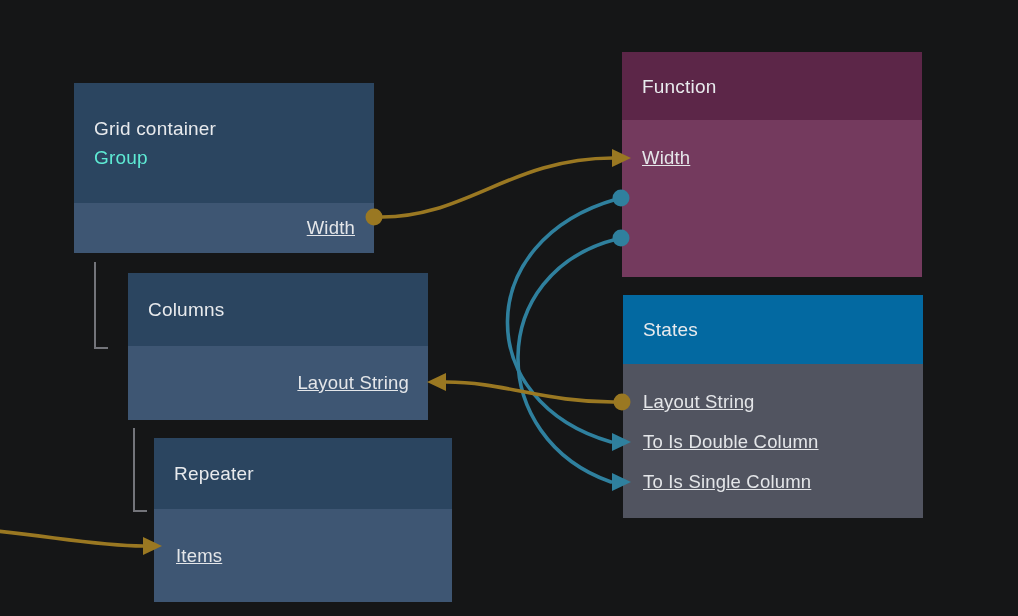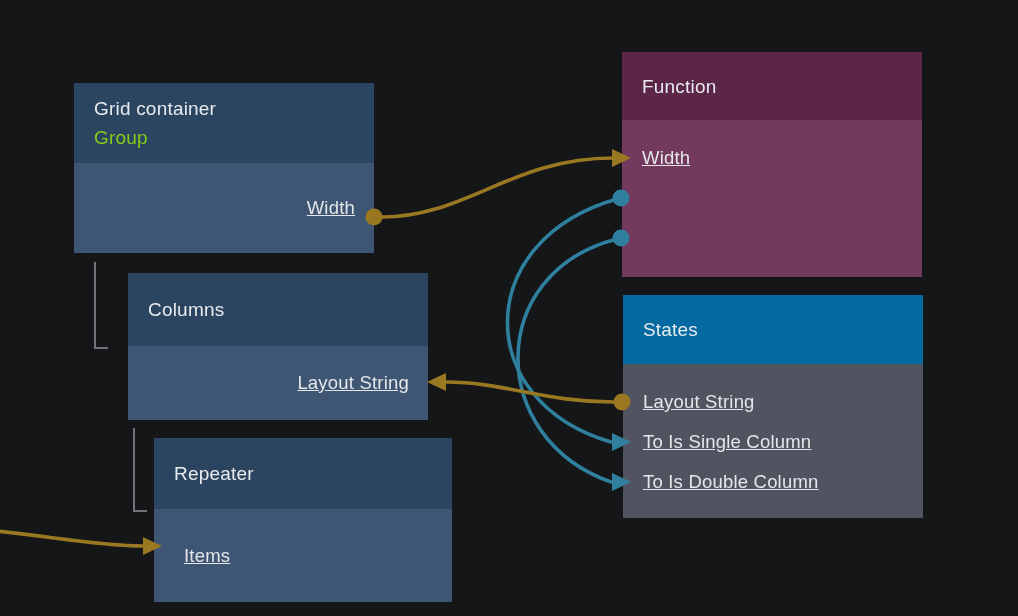--- a/index.html
+++ b/index.html
@@ -33,41 +33,41 @@
   .theme-gray .node-header { background: #0369a1; }
   .theme-gray .node-body   { background: #515460; }
 
   .node-title {
     color: #e8eaed;
     font-size: 19px;
     line-height: 29px;
     letter-spacing: 0.2px;
   }
   .node-subtitle {
-    color: #84cc16;
+    color: #5eead4;
     font-size: 19px;
     line-height: 29px;
     letter-spacing: 0.2px;
   }
 
   .port-label {
     color: #e4e6e9;
     font-size: 18.5px;
     letter-spacing: 0.2px;
     white-space: nowrap;
     text-decoration: underline;
   }
 
   
   .body-single {
     display: flex;
     align-items: center;
   }
   .body-single.align-right { justify-content: flex-end; padding-right: 19px; }
-  .body-single.align-left  { justify-content: flex-start; padding-left: 30px; }
+  .body-single.align-left  { justify-content: flex-start; padding-left: 22px; }
 
   
   .body-list { padding-top: 18px; }
   .port-row {
     height: 40px;
     display: flex;
     align-items: center;
     padding: 0 20px;
   }
 
@@ -78,21 +78,21 @@
   }
   .wire { fill: none; stroke-width: 3.6px; stroke-linecap: round; }
   .tree-line { fill: none; stroke: #73747a; stroke-width: 2px; }
 </style>
 </head>
 <body>
 
 <div class="canvas">
 
   <div class="node theme-blue" style="left:74px; top:83px; width:300px; height:170px;">
-    <div class="node-header" style="height:80px">
+    <div class="node-header" style="height:120px">
       <div class="node-title">Grid container</div>
       <div class="node-subtitle">Group</div>
     </div>
     <div class="node-body body-single align-right">
       <span class="port-label">Width</span>
     </div>
   </div>
 
   <div class="node theme-blue" style="left:113px; top:273px; width:300px; height:147px;margin-left:15px;">
     <div class="node-header" style="height:73px">
@@ -125,24 +125,24 @@
 
   <div class="node theme-gray" style="left:623px; top:295px; width:300px; height:223px;">
     <div class="node-header" style="height:69px">
       <div class="node-title">States</div>
     </div>
     <div class="node-body body-list">
       <div class="port-row">
         <span class="port-label">Layout String</span>
       </div>
       <div class="port-row">
-        <span class="port-label">To Is Single Column</span>
+        <span class="port-label">To Is Double Column</span>
       </div>
       <div class="port-row">
-        <span class="port-label">To Is Double Column</span>
+        <span class="port-label">To Is Single Column</span>
       </div>
     </div>
   </div>
 
   <svg class="wires" width="1018" height="616" viewBox="0 0 1018 616">
 
     <path class="tree-line" d="M95 262 V348 H108"></path>
     <path class="tree-line" d="M134 428 V511 H147"></path>
 
     <path class="wire" d="M378 217 C465 219 510 158 613 158" stroke="#9a7822"></path>

